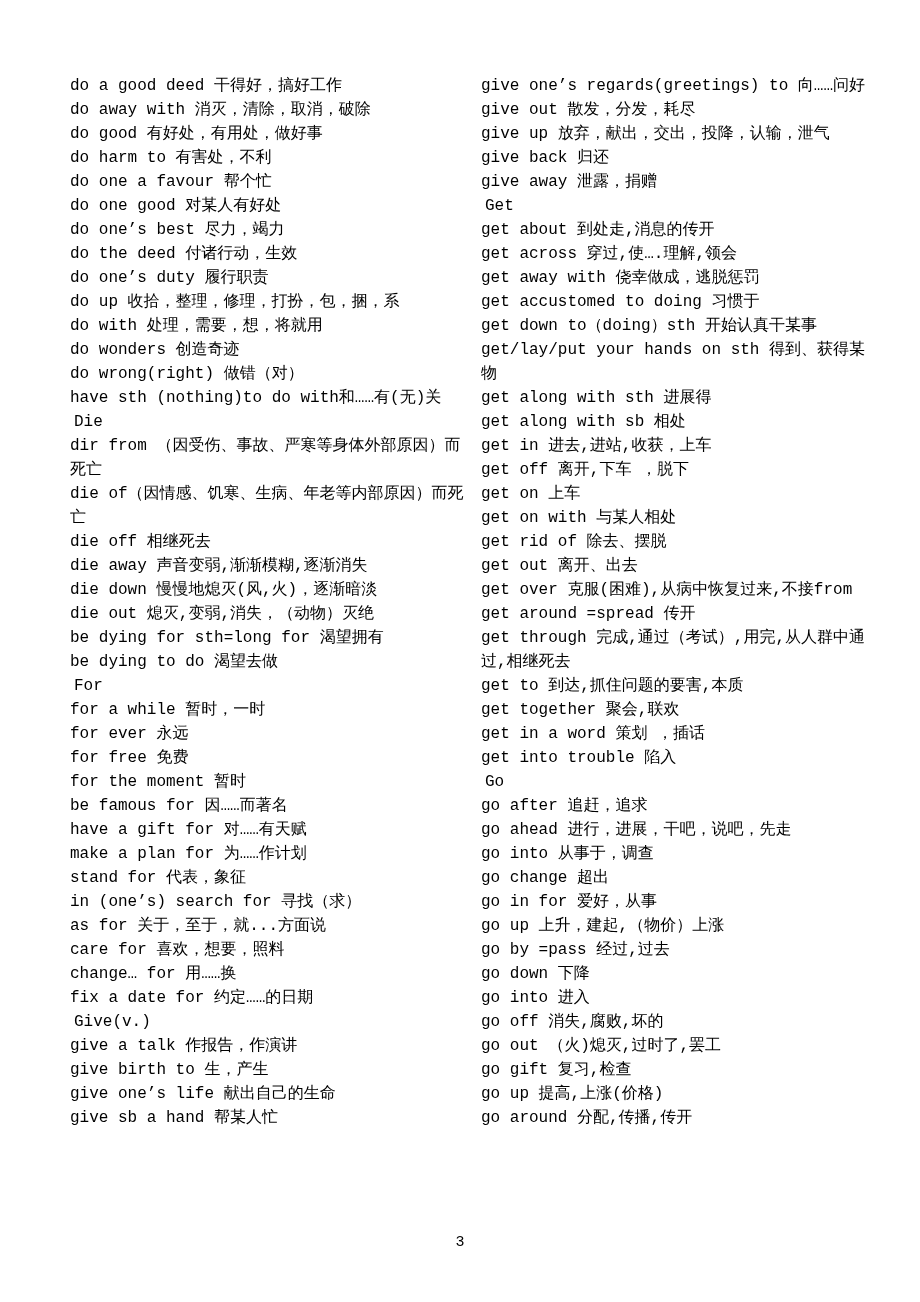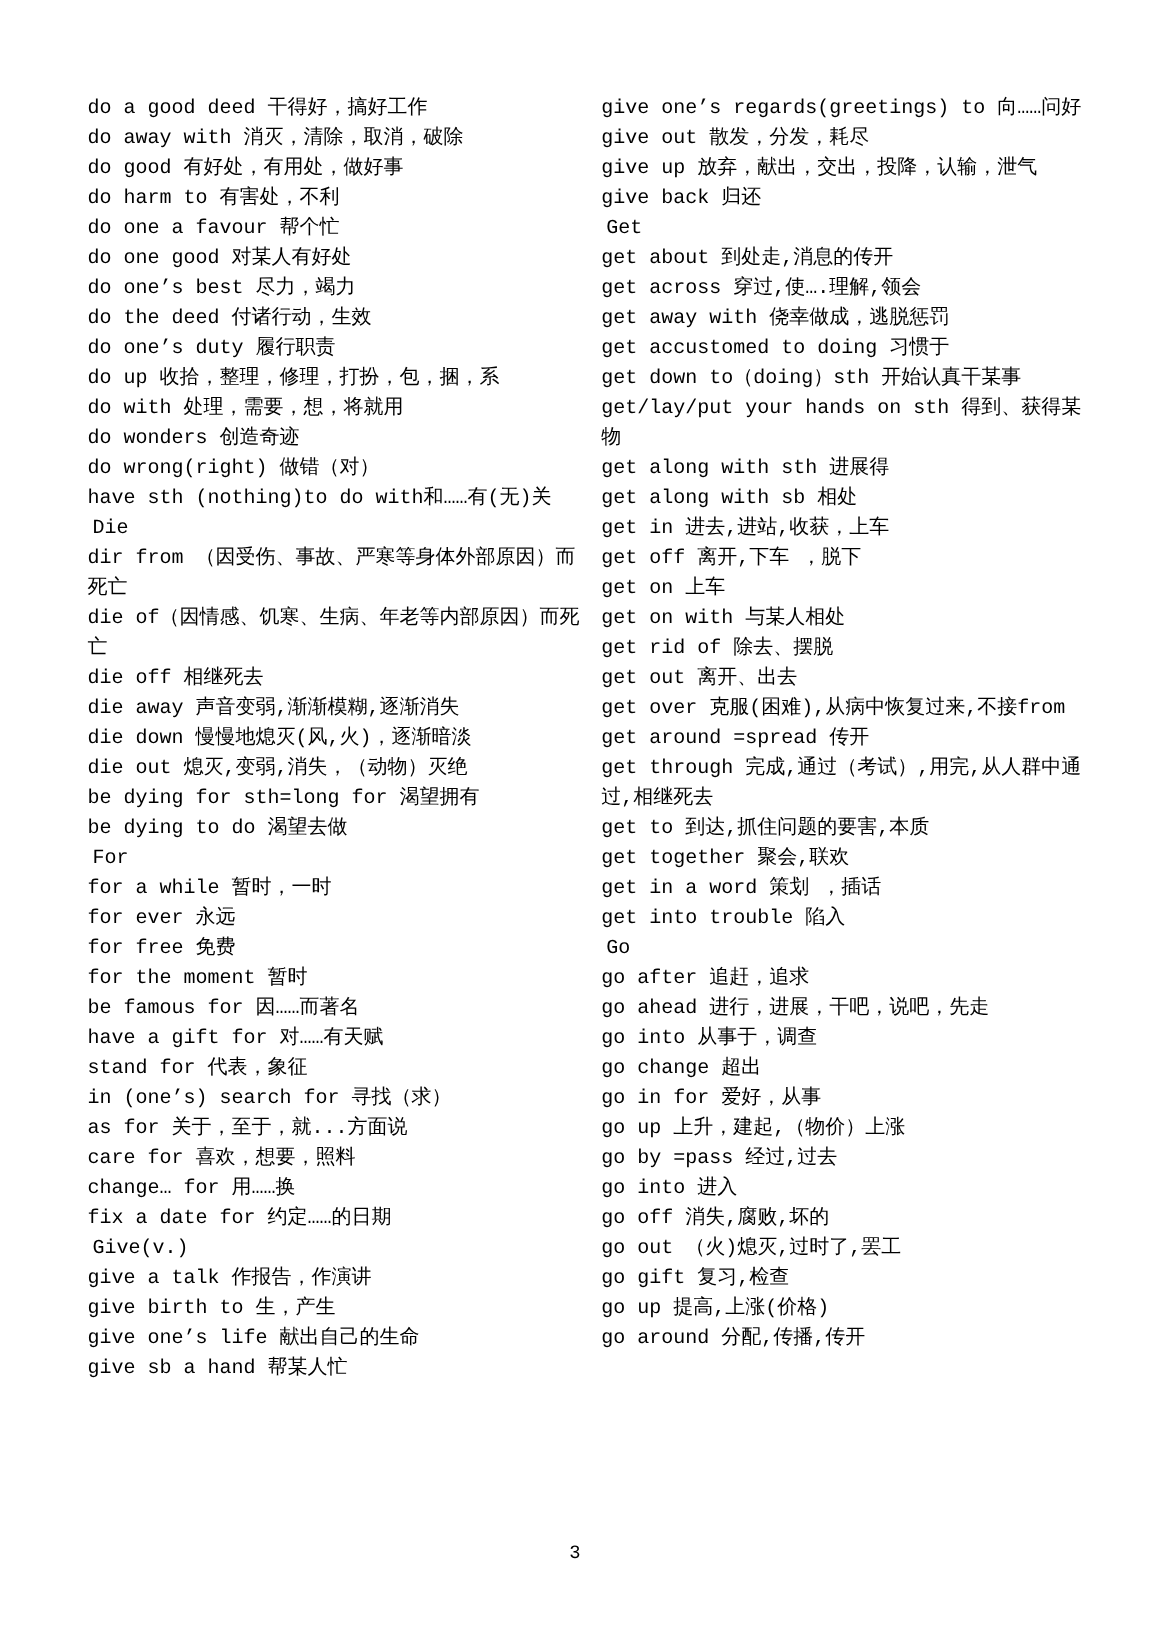--- a/index.html
+++ b/index.html
@@ -75,37 +75,39 @@
         <div class="entry">die out 熄灭,变弱,消失，（动物）灭绝</div>
         <div class="entry">be dying for sth=long for 渴望拥有</div>
         <div class="entry">be dying to do 渴望去做</div>
         <div class="entry heading">For</div>
         <div class="entry">for a while 暂时，一时</div>
         <div class="entry">for ever 永远</div>
         <div class="entry">for free 免费</div>
         <div class="entry">for the moment 暂时</div>
         <div class="entry">be famous for 因……而著名</div>
         <div class="entry">have a gift for 对……有天赋</div>
+        <div class="entry">make a plan for 为……作计划</div>
         <div class="entry">stand for 代表，象征</div>
         <div class="entry">in (one’s) search for 寻找（求）</div>
         <div class="entry">as for 关于，至于，就...方面说</div>
         <div class="entry">care for 喜欢，想要，照料</div>
         <div class="entry">change… for 用……换</div>
         <div class="entry">fix a date for 约定……的日期</div>
         <div class="entry heading">Give(v.)</div>
         <div class="entry">give a talk 作报告，作演讲</div>
         <div class="entry">give birth to 生，产生</div>
         <div class="entry">give one’s life 献出自己的生命</div>
         <div class="entry">give sb a hand 帮某人忙</div>
       </div>
     <div class="column">
         <div class="entry">give one’s regards(greetings) to 向……问好</div>
         <div class="entry">give out 散发，分发，耗尽</div>
         <div class="entry">give up 放弃，献出，交出，投降，认输，泄气</div>
         <div class="entry">give back 归还</div>
+        <div class="entry">give away 泄露，捐赠</div>
         <div class="entry heading">Get</div>
         <div class="entry">get about 到处走,消息的传开</div>
         <div class="entry">get across 穿过,使….理解,领会</div>
         <div class="entry">get away with 侥幸做成，逃脱惩罚</div>
         <div class="entry">get accustomed to doing 习惯于</div>
         <div class="entry">get down to（doing）sth 开始认真干某事</div>
         <div class="entry">get/lay/put your hands on sth 得到、获得某物</div>
         <div class="entry">get along with sth 进展得</div>
         <div class="entry">get along with sb 相处</div>
         <div class="entry">get in 进去,进站,收获，上车</div>
@@ -122,20 +124,21 @@
         <div class="entry">get in a word 策划 ，插话</div>
         <div class="entry">get into trouble 陷入</div>
         <div class="entry heading">Go</div>
         <div class="entry">go after 追赶，追求</div>
         <div class="entry">go ahead 进行，进展，干吧，说吧，先走</div>
         <div class="entry">go into 从事于，调查</div>
         <div class="entry">go change 超出</div>
         <div class="entry">go in for 爱好，从事</div>
         <div class="entry">go up 上升，建起,（物价）上涨</div>
         <div class="entry">go by =pass 经过,过去</div>
+        <div class="entry">go down 下降</div>
         <div class="entry">go into 进入</div>
         <div class="entry">go off 消失,腐败,坏的</div>
         <div class="entry">go out （火)熄灭,过时了,罢工</div>
         <div class="entry">go gift 复习,检查</div>
         <div class="entry">go up 提高,上涨(价格)</div>
         <div class="entry">go around 分配,传播,传开</div>
       </div>
   </div>
   <div class="page-number">3</div>
 </div>

